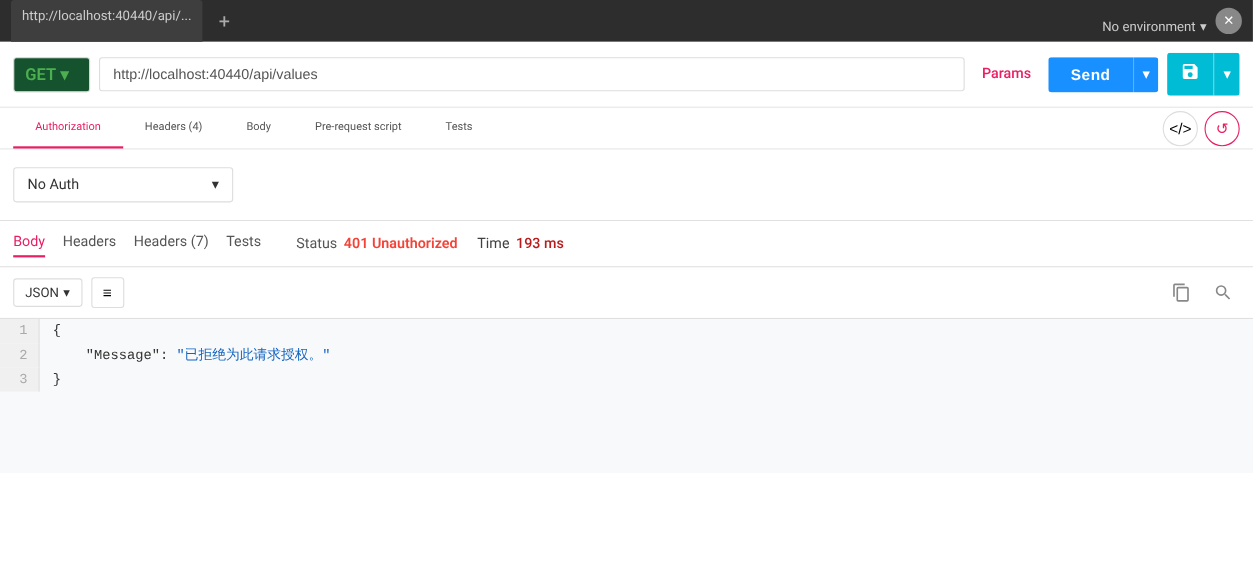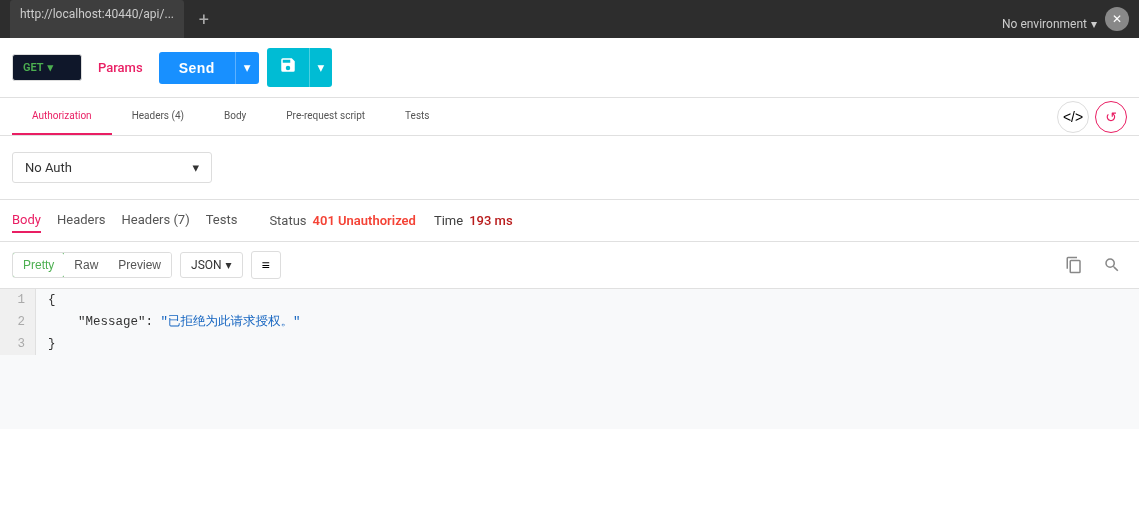--- a/index.html
+++ b/index.html
@@ -81,23 +81,23 @@
     }
     .method-select {
       display: flex;
       align-items: center;
       gap: 4px;
       border: 1px solid #ddd;
       padding: 6px 10px;
       border-radius: 3px;
       color: #4CAF50;
       font-weight: 600;
-      font-size: 11px;
-      cursor: pointer;
-      background: #0f172a;
+      font-size: 15px;
+      cursor: pointer;
+      background: #14532d;
       min-width: 70px;
     }
     .url-input {
       flex: 1;
       border: 1px solid #ddd;
       padding: 7px 12px;
       border-radius: 3px;
       font-size: 13px;
       color: #555;
       outline: none;
@@ -384,20 +384,21 @@
     </div>
     <div class="env-x-btn">✕</div>
   </div>
 </div>
 
 <div class="request-bar">
   <div class="method-select">
     <span>GET</span>
     <span>▾</span>
   </div>
+  <input class="url-input" type="text" value="http://localhost:40440/api/values" style="">
   <span class="params-btn">Params</span>
   <div class="send-btn-group">
     <button class="send-btn">Send</button>
     <button class="send-dropdown">▾</button>
   </div>
   <div class="save-btn-group">
     <button class="save-btn">
       <svg width="18" height="18" viewBox="0 0 24 24" fill="white">
         <path d="M17 3H5a2 2 0 00-2 2v14a2 2 0 002 2h14a2 2 0 002-2V7l-4-4zm-5 16a3 3 0 110-6 3 3 0 010 6zm3-10H5V5h10v4z"></path>
       </svg>
@@ -436,25 +437,20 @@
     <div class="res-tab">Tests</div>
     <div class="response-meta">
       <span class="status-label">Status</span>
       <span class="status-value">401 Unauthorized</span>
       <span class="time-label">Time</span>
       <span class="time-value">193 ms</span>
     </div>
   </div>
 
   <div class="response-toolbar">
-    <div class="format-tabs">
-      <button class="format-tab active" style="color: rgb(76, 175, 80); border: 1px solid rgb(76, 175, 80); border-radius: 3px; margin: -1px;">Pretty</button>
-      <button class="format-tab">Raw</button>
-      <button class="format-tab">Preview</button>
-    </div>
     <div class="json-select">
       <span>JSON</span>
       <span>▾</span>
     </div>
     <button class="wrap-btn">≡</button>
     <div class="toolbar-right">
       <button class="copy-btn">
         <svg width="18" height="18" viewBox="0 0 24 24" fill="#888">
           <path d="M16 1H4a2 2 0 00-2 2v14h2V3h12V1zm3 4H8a2 2 0 00-2 2v14a2 2 0 002 2h11a2 2 0 002-2V7a2 2 0 00-2-2zm0 16H8V7h11v14z"></path>
         </svg>

